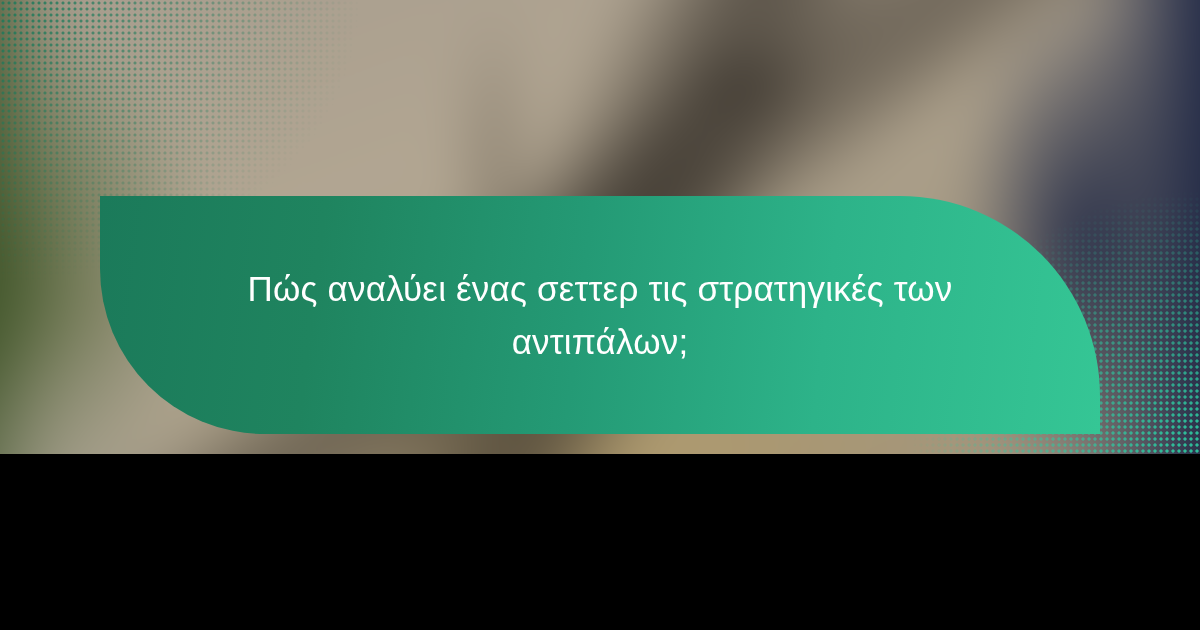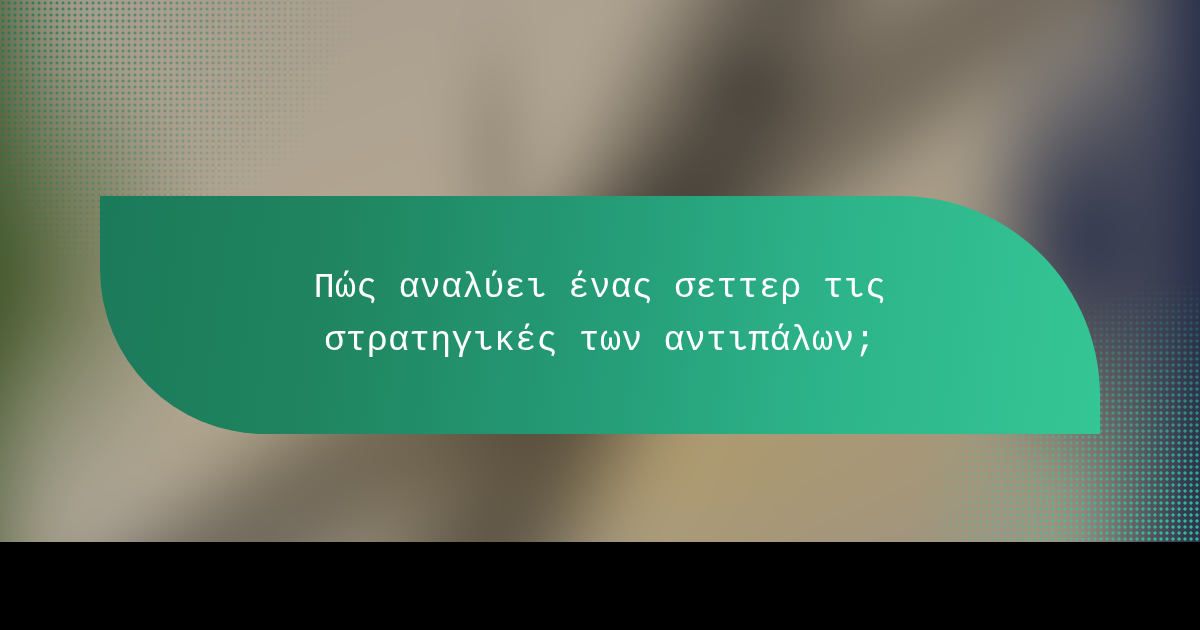--- a/index.html
+++ b/index.html
@@ -5,23 +5,23 @@
 <style>
   html, body {
     margin: 0;
     padding: 0;
     background: #000;
   }
 
   .card {
     position: relative;
     width: 1200px;
-    height: 542px;
+    height: 454px;
     overflow: hidden;
-    font-family: Liberation Mono, monospace;
+    font-family: Liberation Sans, sans-serif;
     background: #f0abfc;
   }
 
   
   .bg-photo {
     position: absolute;
     inset: -60px;
     
     background-color: #9d9283;
     background-image:

